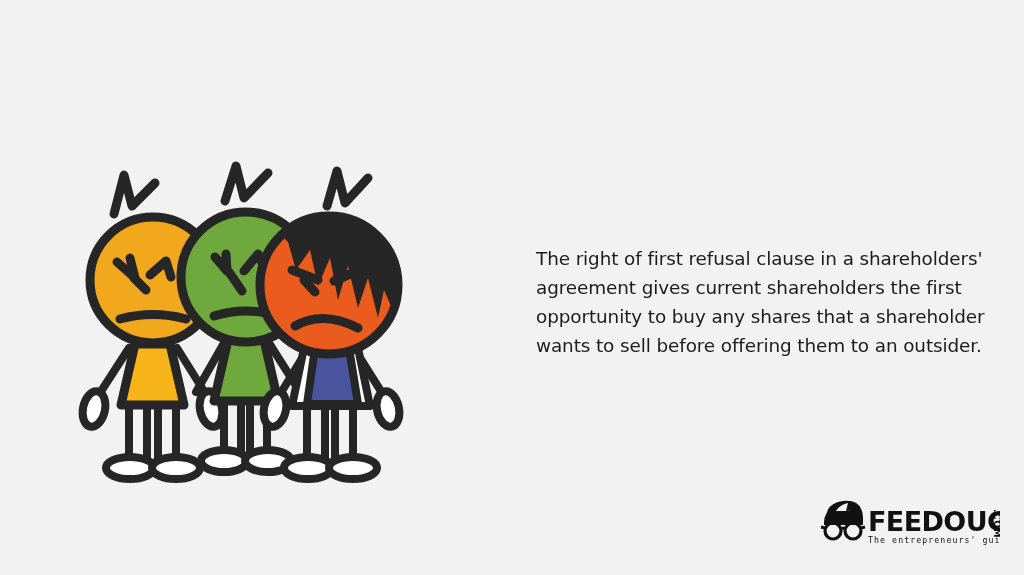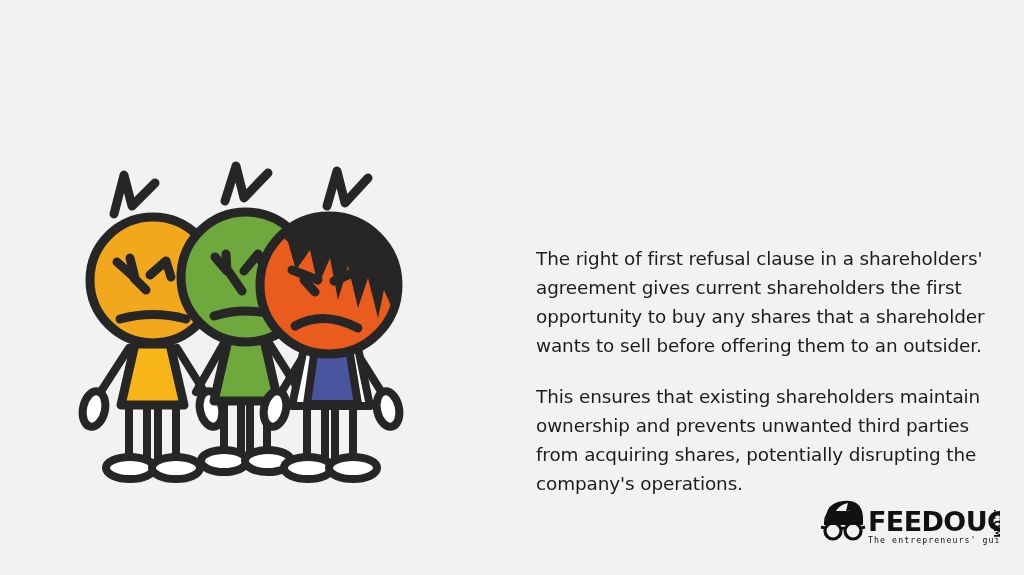--- a/index.html
+++ b/index.html
@@ -219,21 +219,20 @@
           </g>
           <path d="M223 168 Q251 152 286 170" stroke-width="9"></path>
         </g>
 
       </g>
     </svg>
   </div>
 
   <div id="body-copy">
     <p class="paragraph">The right of first refusal clause in a shareholders' agreement gives current shareholders the first opportunity to buy any shares that a shareholder wants to sell before offering them to an outsider.</p>
-    <p class="paragraph">This ensures that existing shareholders maintain ownership and prevents unwanted third parties from acquiring shares, potentially disrupting the company's operations.</p>
   </div>
 
   <div id="logo">
     <svg viewBox="0 0 182 52" xmlns="http://www.w3.org/2000/svg">
 
       <g>
         <path d="M8 24 Q7 6 25 4 Q44 2 45 20 L45 28 Q42 12 28 14 L30 6 Q16 9 14 26 Z" fill="#111111"></path>
         <path d="M6 25 Q6 17 12 14 L42 14 Q45 18 45 26 L6 26 Z" fill="#111111"></path>
         <rect x="6" y="25" width="39" height="3" fill="#111111"></rect>
 

